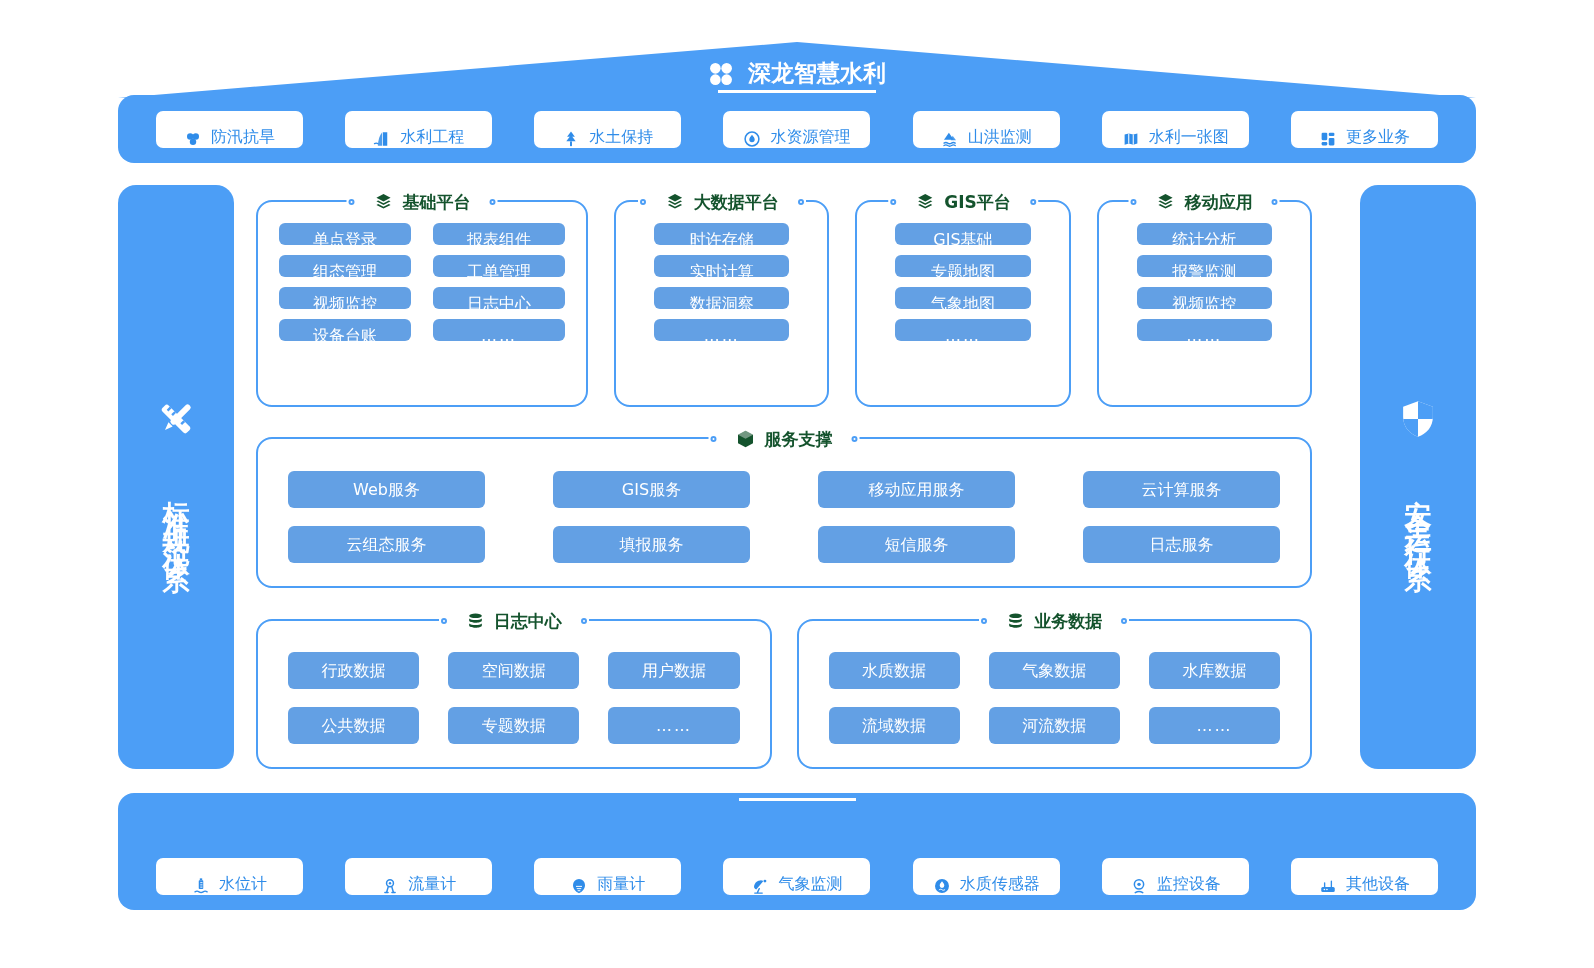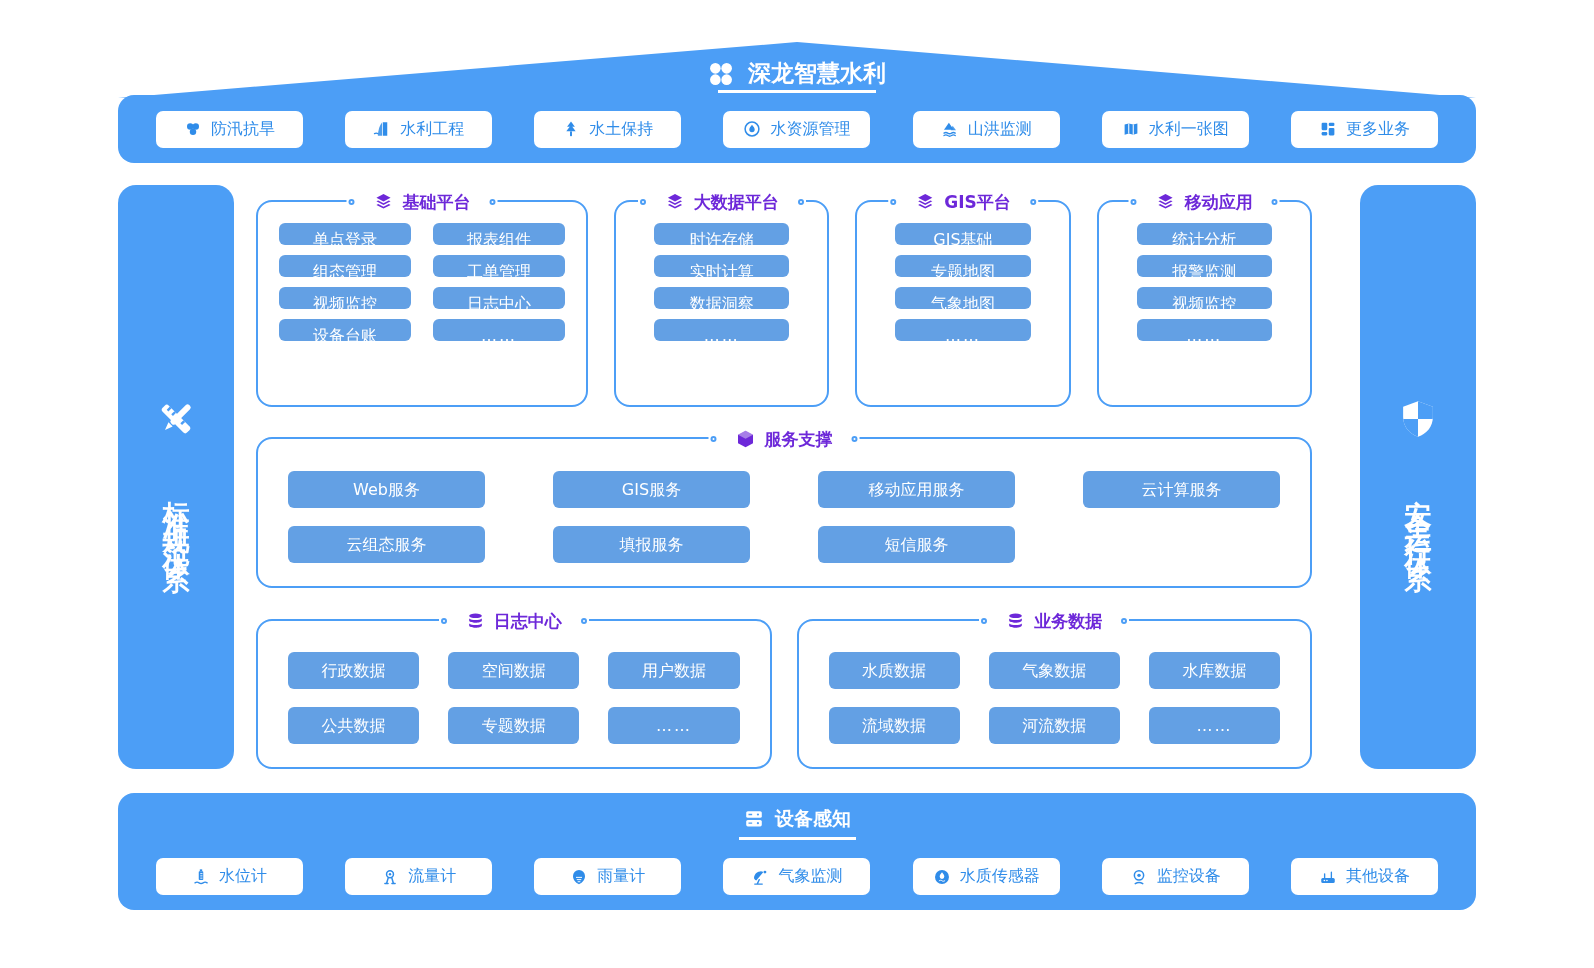--- a/index.html
+++ b/index.html
@@ -18,35 +18,35 @@
   
   .roof{position:absolute;left:118px;top:42px;width:1358px;}
   .roof-tri{position:absolute;top:0;left:0;width:100%;height:56px;background:var(--primary);
     clip-path:polygon(0 100%,50% 0,100% 100%);}
   .top-bar{position:absolute;top:53px;left:0;width:1358px;height:68px;background:var(--primary);
     border-radius:16px;display:flex;align-items:center;justify-content:space-between;padding:0 38px;}
   .site-title{position:absolute;top:16px;left:50%;transform:translateX(-50%);
     display:flex;align-items:center;gap:14px;color:#fff;font-size:23px;font-weight:bold;white-space:nowrap;z-index:2;}
   .site-underline{position:absolute;top:48px;left:50%;transform:translateX(-50%);width:158px;height:3px;background:#fff;z-index:2;}
 
-  .nav-btn{width:147px;height:37px;background:#fff;border-radius:7px;display:flex;align-items:center;
+  .nav-btn{width:147px;height:37px;background:#fff;border-radius:7px;display:flex;align-items:flex-end;
     justify-content:center;gap:9px;color:var(--nav-text);font-size:16px;cursor:pointer;flex:0 0 auto;}
   .nav-btn svg{flex:0 0 auto;}
 
   
   .main{position:absolute;left:118px;top:185px;width:1358px;height:584px;display:flex;}
   .aside{width:116px;background:var(--primary);border-radius:18px;display:flex;flex-direction:column;
     align-items:center;justify-content:center;gap:38px;color:#fff;}
   .aside-text{writing-mode:vertical-rl;text-orientation:upright;font-size:27px;font-weight:bold;
     letter-spacing:13px;color:#fff;}
   .center{flex:1;position:relative;margin-left:22px;margin-right:48px;}
 
   .panel{border:2px solid var(--primary);border-radius:16px;position:relative;background:#fff;}
   .head{position:absolute;top:-15px;left:50%;transform:translateX(-50%);background:#fff;
-    display:flex;align-items:center;gap:9px;padding:0 2px;height:30px;color:#6d28d9;
+    display:flex;align-items:center;gap:9px;padding:0 2px;height:30px;color:#14532d;
     font-size:17px;font-weight:bold;white-space:nowrap;z-index:2;}
   .head .dot{width:6px;height:6px;border:2px solid var(--primary);border-radius:50%;background:#fff;}
   .head .dot.l{margin-right:10px;}
   .head .dot.r{margin-left:10px;}
 
   .chip{background:var(--chip);color:#fff;font-size:16px;text-align:center;border-radius:6px;
     height:22px;line-height:33px;cursor:pointer;overflow:hidden;}
   .chip.ellipsis{letter-spacing:2px;}
 
   .platforms-row{position:absolute;top:15px;left:0;width:100%;height:207px;display:flex;gap:26px;}
@@ -281,20 +281,21 @@
           <span>服务支撑</span>
           <span class="dot r"></span>
         </div>
         <div class="chip">Web服务</div>
         <div class="chip">GIS服务</div>
         <div class="chip">移动应用服务</div>
         <div class="chip">云计算服务</div>
         <div class="chip">云组态服务</div>
         <div class="chip">填报服务</div>
         <div class="chip">短信服务</div>
+        <div class="chip">日志服务</div>
       </div>
 
       <div class="data-row">
         <div class="panel p-data">
           <div class="head">
             <span class="dot l"></span>
             <span class="icon">
               <svg width="19" height="19" viewBox="0 0 24 24" fill="currentColor">
                 <ellipse cx="12" cy="4.8" rx="8" ry="2.9"></ellipse>
                 <path d="M4 8.2c1.6 1.3 4.5 2 8 2s6.4-.7 8-2v2.6c0 1.6-3.6 2.9-8 2.9s-8-1.3-8-2.9z"></path>
@@ -348,32 +349,20 @@
             <rect x="12" y="1" width="10" height="11" fill="#4C9EF6"></rect>
             <rect x="2" y="12" width="10" height="11" fill="#4C9EF6"></rect>
           </g>
         </svg>
         </span>
       <span class="aside-text">安全运行体系</span>
     </div>
   </div>
 
   <div class="footer-bar">
-    <div class="footer-title">
-      <span class="icon">
-        <svg width="22" height="22" viewBox="0 0 24 24">
-          <rect x="3.5" y="3.5" width="17" height="7.2" rx="1.8" fill="#fff"></rect>
-          <rect x="3.5" y="13" width="17" height="7.2" rx="1.8" fill="#fff"></rect>
-          <circle cx="16.3" cy="7.1" r="1.2" fill="#4C9EF6"></circle>
-            <circle cx="16.3" cy="16.6" r="1.2" fill="#4C9EF6"></circle>
-          <path d="M6 7.1h4M6 16.6h4" stroke="#4C9EF6" stroke-width="1.4"></path>
-        </svg>
-        </span>
-      <span>设备感知</span>
-    </div>
     <div class="footer-underline"></div>
 
     <div class="footer-btns">
       <div class="nav-btn">
         <span class="icon">
           <svg width="18" height="18" viewBox="0 0 24 24">
             <rect x="10.4" y="1.8" width="3.2" height="2.6" fill="currentColor"></rect>
             <rect x="9" y="4.4" width="6" height="11.6" rx="1" fill="currentColor"></rect>
             <path d="M11 7.5h3M11 10.5h3M11 13.5h3" stroke="#fff" stroke-width="1.2"></path>
             <path d="M4 19.8c1.8-1.2 3.6-1.2 5.4 0s3.6 1.2 5.4 0 3.6-1.2 5.4 0" stroke="currentColor" stroke-width="1.8" fill="none" stroke-linecap="round"></path>

